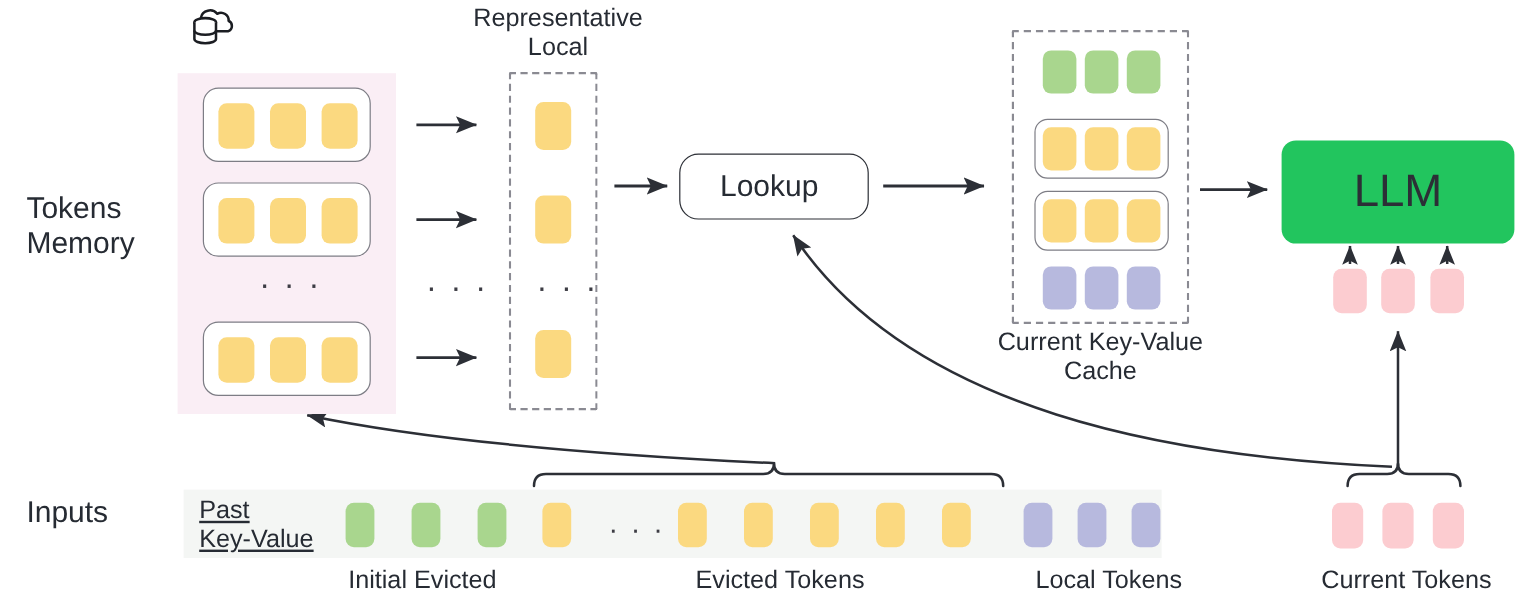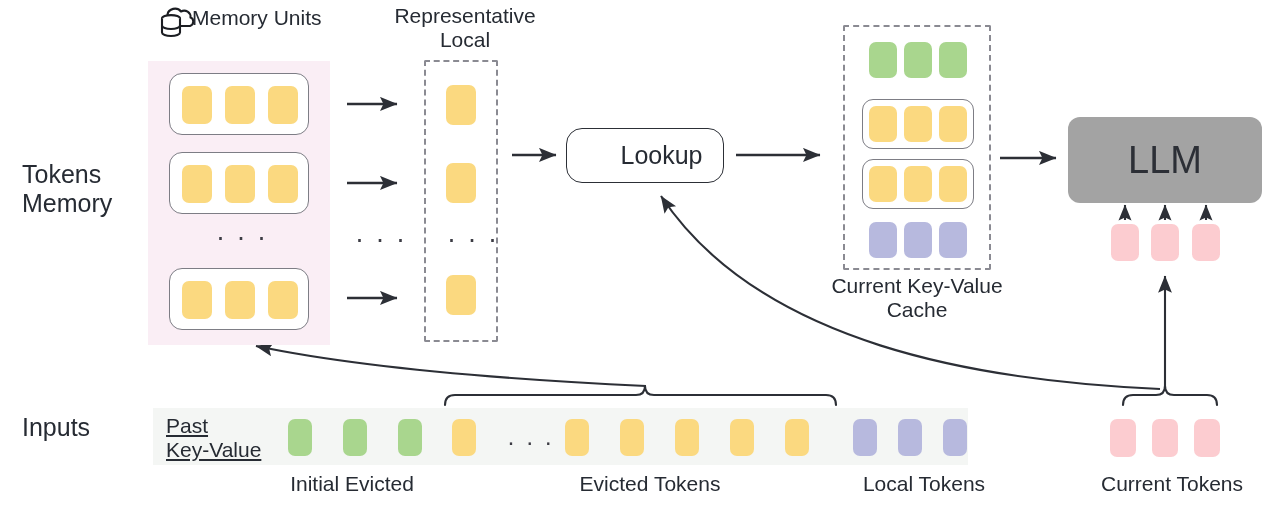--- a/index.html
+++ b/index.html
@@ -112,21 +112,21 @@
   }
 
   
   #lookup-box {
     left: 566px; top: 128px;
     width: 158px; height: 55px;
     border: 1.6px solid #2c2f36;
     border-radius: 16px;
     background: #ffffff;
     box-sizing: border-box;
-    display: flex; align-items: center; justify-content: center;
+    display: flex; align-items: center; justify-content: flex-start;
     gap: 7px;
   }
   #lookup-label { font-size: 25px; }
 
   
   #kv-cache-box {
     left: 843px; top: 25px;
     width: 148px; height: 245px;
     border: 2px dashed #8a8a92;
     border-radius: 2px;
@@ -154,21 +154,21 @@
   #kv-cache-label {
     left: 806px; top: 274px;
     width: 222px; text-align: center;
     font-size: 21px;
   }
 
   
   #llm-box {
     left: 1068px; top: 117px;
     width: 194px; height: 86px;
-    background: #a3a3a3;
+    background: #22c55e;
     border-radius: 12px;
     display: flex; align-items: center; justify-content: center;
   }
   #llm-label { font-size: 38px; color: #2c2f36; }
   .llm-in-tok { width: 28px; height: 37px; top: 224px; }
   #llm-in-0 { left: 1111px; }
   #llm-in-1 { left: 1151px; }
   #llm-in-2 { left: 1192px; }
 
   
@@ -252,21 +252,20 @@
 
     <line x1="1165" y1="388" x2="1165" y2="276" stroke="#2c2f36" stroke-width="2.1" marker-end="url(#ah2)"></line>
 
     <path d="M1160,389 C980,381 760,345 661,196" fill="none" stroke="#2c2f36" stroke-width="2.1" marker-end="url(#ah2)"></path>
   </svg>
 
   <div class="lbl" id="context-memory-label">Tokens
 Memory</div>
   <div class="lbl" id="inputs-label">Inputs</div>
 
-  <div class="lbl" id="memory-units-label">Memory Units</div>
 
   <div class="abs" id="context-memory-panel"></div>
 
   <div class="mem-unit" id="mem-unit-0">
     <div class="tok tok-yellow mem-tok c0"></div>
     <div class="tok tok-yellow mem-tok c1"></div>
     <div class="tok tok-yellow mem-tok c2"></div>
   </div>
   <div class="mem-unit" id="mem-unit-1">
     <div class="tok tok-yellow mem-tok c0"></div>

